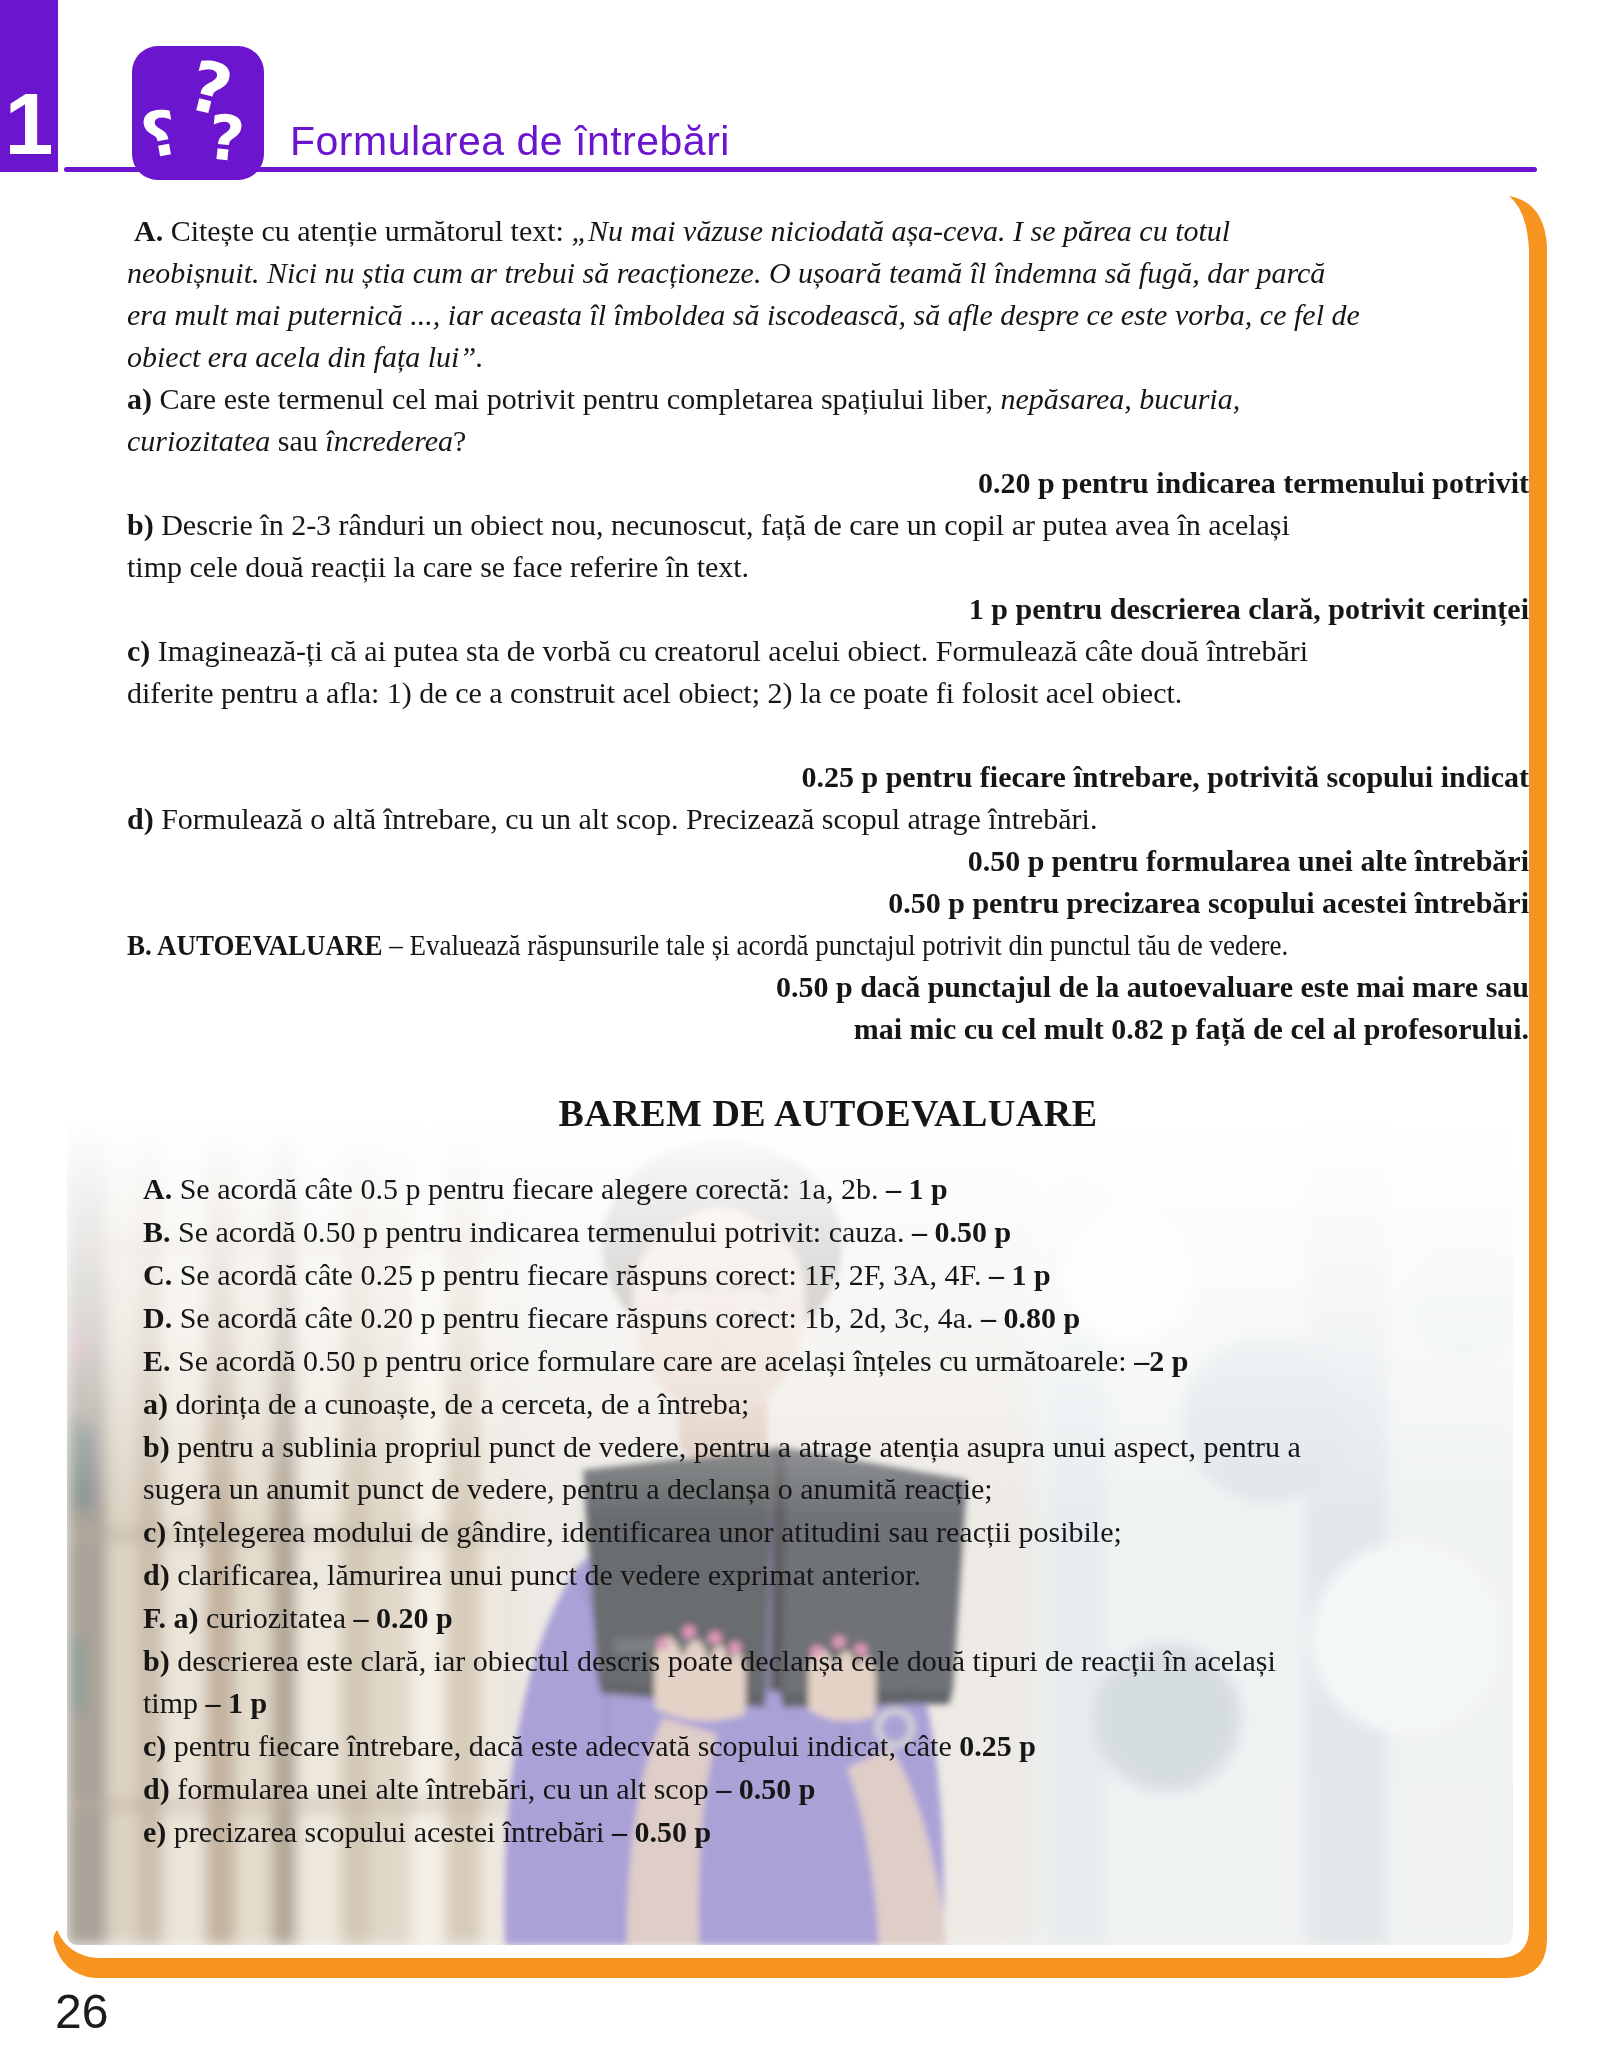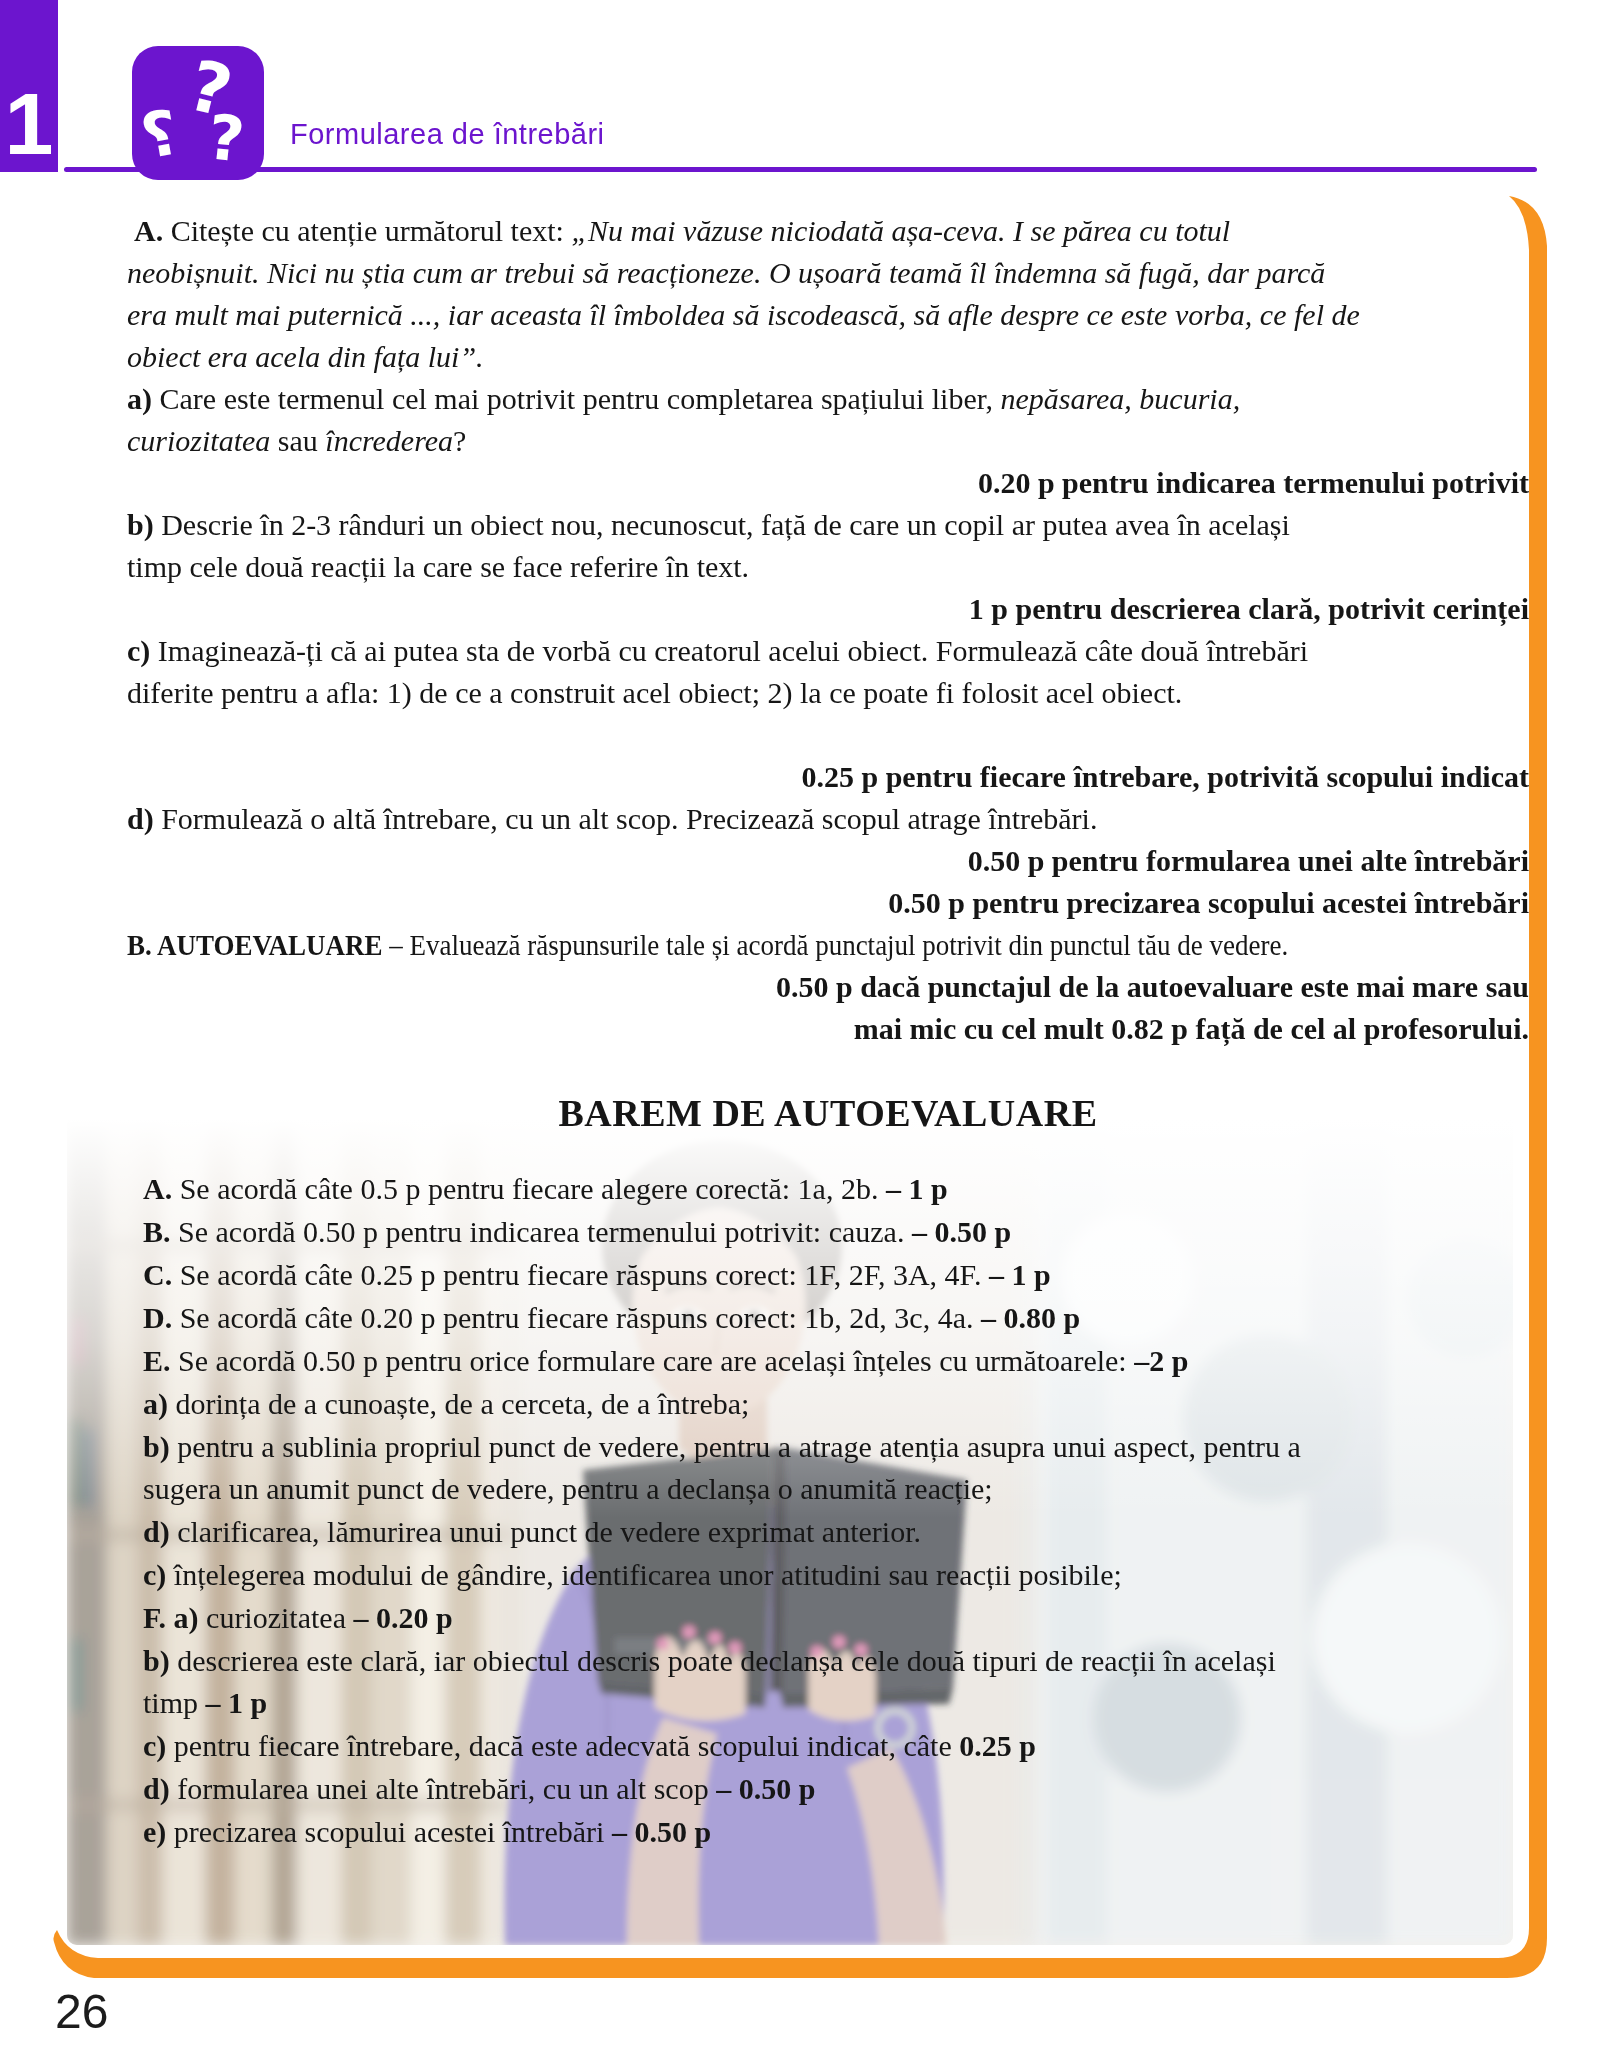--- a/index.html
+++ b/index.html
@@ -11,21 +11,21 @@
             display:flex;align-items:flex-end;justify-content:center;}
   .unit-tab span{font-family:"Liberation Sans",sans-serif;font-weight:bold;font-size:88px;
                  color:#fff;line-height:1;margin-bottom:4px;}
   .header-icon{position:absolute;left:132px;top:46px;width:132px;height:134px;background:#6C15CE;
                border-radius:26px;}
   .header-icon .q{position:absolute;color:#fff;font-family:"DejaVu Sans",sans-serif;font-weight:bold;line-height:1;}
   .q1{font-size:70px;left:58px;top:8px;transform:rotate(14deg);}
   .q2{font-size:62px;left:10px;top:58px;transform:scaleX(-1) rotate(10deg);}
   .q3{font-size:62px;left:76px;top:62px;transform:rotate(6deg);}
   .page-title{position:absolute;left:290px;top:118px;font-family:"Liberation Sans",sans-serif;
-              font-size:29px;color:#6C15CE;letter-spacing:0.5px;}
+              font-size:41px;color:#6C15CE;letter-spacing:0.5px;}
   .title-rule{position:absolute;left:64px;top:167px;width:1473px;height:5px;background:#6C15CE;border-radius:3px;}
 
   
   .col{position:absolute;left:127px;top:210px;width:1402px;font-size:30px;line-height:42px;z-index:3;}
   .col p{margin:0;}
   .indent{margin-left:23px;}
   .lead-sp{display:inline-block;width:7px;}
   b{font-weight:bold;}
   i{font-style:italic;}
   .score{font-weight:bold;text-align:right;margin:2px 0 2px 0;}
@@ -223,22 +223,22 @@
 
     <div class="barem">
       <p><b>A.</b> <span>Se acordă câte 0.5 p pentru fiecare alegere corectă: 1a, 2b. </span><b>– 1 p</b></p>
       <p><b>B.</b> <span>Se acordă 0.50 p pentru indicarea termenului potrivit: cauza. </span><b>– 0.50 p</b></p>
       <p><b>C.</b> <span>Se acordă câte 0.25 p pentru fiecare răspuns corect: 1F, 2F, 3A, 4F. </span><b>– 1 p</b></p>
       <p><b>D.</b> <span>Se acordă câte 0.20 p pentru fiecare răspuns corect: 1b, 2d, 3c, 4a. </span><b>– 0.80 p</b></p>
       <p><b>E.</b> <span>Se acordă 0.50 p pentru orice formulare care are același înțeles cu următoarele: </span><b>–2 p</b></p>
       <p class="sub"><b>a)</b> <span>dorința de a cunoaște, de a cerceta, de a întreba;</span></p>
       <p class="sub"><b>b)</b> <span>pentru a sublinia propriul punct de vedere, pentru a atrage atenția asupra unui aspect, pentru a</span><br>
         <span>sugera un anumit punct de vedere, pentru a declanșa o anumită reacție;</span></p>
+      <p class="sub"><b>c)</b> <span>înțelegerea modului de gândire, identificarea unor atitudini sau reacții posibile;</span></p>
       <p class="sub"><b>d)</b> <span>clarificarea, lămurirea unui punct de vedere exprimat anterior.</span></p>
-      <p class="sub"><b>c)</b> <span>înțelegerea modului de gândire, identificarea unor atitudini sau reacții posibile;</span></p>
       <p><b>F. a)</b> <span>curiozitatea </span><b>– 0.20 p</b></p>
       <p class="sub"><b>b)</b> <span>descrierea este clară, iar obiectul descris poate declanșa cele două tipuri de reacții în același</span><br>
         <span>timp </span><b>– 1 p</b></p>
       <p class="sub"><b>c)</b> <span>pentru fiecare întrebare, dacă este adecvată scopului indicat, câte </span><b>0.25 p</b></p>
       <p class="sub"><b>d)</b> <span>formularea unei alte întrebări, cu un alt scop </span><b>– 0.50 p</b></p>
       <p class="sub"><b>e)</b> <span>precizarea scopului acestei întrebări </span><b>– 0.50 p</b></p>
     </div>
   </div>
 
   <svg class="frame" viewBox="0 0 1614 2047" xmlns="http://www.w3.org/2000/svg">

